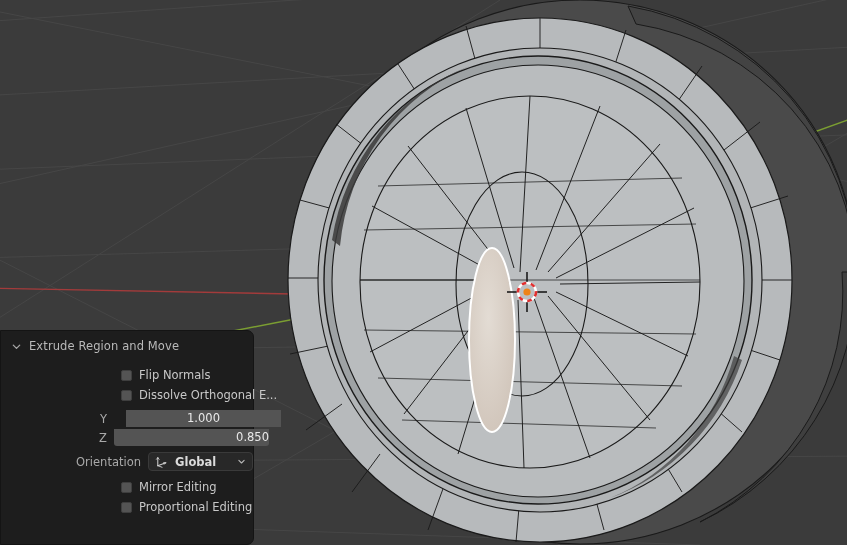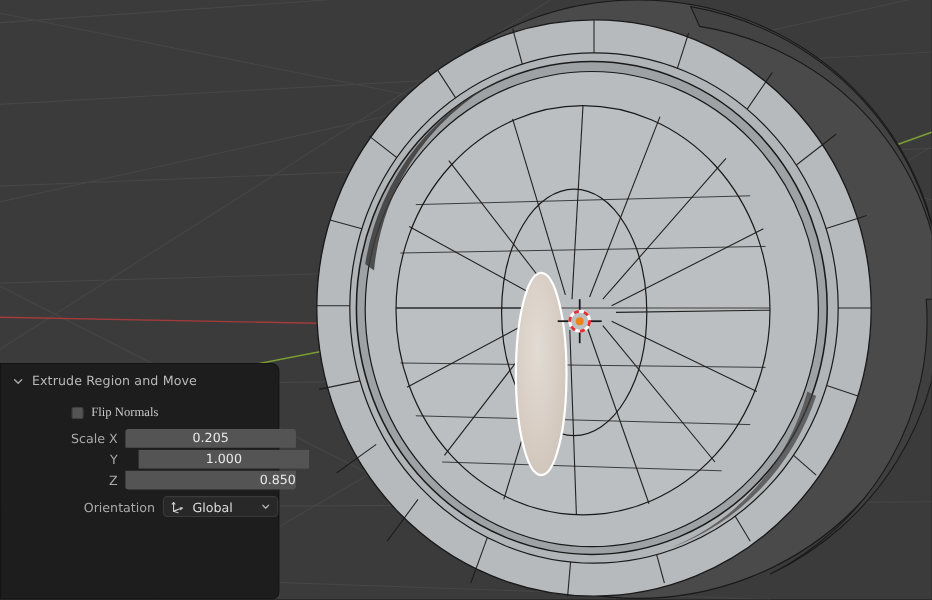--- a/index.html
+++ b/index.html
@@ -22,21 +22,21 @@
   }
   .panel-header{
     display:flex;align-items:center;gap:7px;
     height:26px;padding:0 10px;margin-top:2px;
     font-size:11.5px;color:#b9b9b9;user-select:none;
   }
   .chev{width:11px;height:11px;flex:0 0 auto;display:block;}
   .panel-title{letter-spacing:.1px;}
 
   .row{display:flex;align-items:center;height:20px;margin-bottom:0px;}
-  .row.cb{padding-left:64px;font-family:Liberation Serif, serif;}
+  .row.cb{padding-left:120px;}
   .cbox{
     width:11px;height:11px;border-radius:2px;background:#545454;
     border:1px solid #3f3f3f;box-sizing:border-box;flex:0 0 auto;
     margin-right:7px;
   }
   .cb-label{font-size:11.5px;color:#c8c8c8;white-space:nowrap;}
 
   .frow{display:flex;align-items:center;height:19px;}
   .flabel{
     width:113px;text-align:right;padding-right:7px;
@@ -51,21 +51,21 @@
   .fval.mid{border-radius:0;margin-left:12px;}
   .fval.bot{border-radius:0 0 3px 3px;text-align:right;}
 
   .drow{display:flex;align-items:center;height:23px;margin-top:3px;margin-left:34px;}
   .dropdown{
     position:relative;width:155px;height:19px;background:#282828;
     border:1px solid #3a3a3a;border-radius:4px;box-sizing:border-box;
     display:flex;align-items:center;padding:0 6px;gap:7px;
   }
   .axis-icon{width:13px;height:13px;flex:0 0 auto;}
-  .dd-text{font-size:11.5px;color:#dcdcdc;flex:1 1 auto;}
+  .dd-text{font-size:11.5px;color:#dcdcdc;flex:1 1 auto;font-weight:bold;}
   .dd-chev{width:9px;height:9px;flex:0 0 auto;opacity:.85;}
 
   .spacer4{height:4px;}
   .spacer6{height:6px;}
 </style>
 </head>
 <body>
 
 <div id="app">
 
@@ -204,27 +204,27 @@
       <span class="panel-title">Extrude Region and Move</span>
     </div>
 
     <div class="spacer6"></div>
 
     <div class="row cb">
       <span class="cbox"></span>
       <span class="cb-label">Flip Normals</span>
     </div>
 
+    <div class="row cb">
+      <span class="cbox"></span>
+      <span class="cb-label">Dissolve Orthogonal E...</span>
+    </div>
 
     <div class="spacer4"></div>
 
-    <div class="frow">
-      <span class="flabel">Scale X</span>
-      <span class="fval top">0.205</span>
-    </div>
     <div class="frow">
       <span class="flabel">Y</span>
       <span class="fval mid">1.000</span>
     </div>
     <div class="frow">
       <span class="flabel">Z</span>
       <span class="fval bot">0.850</span>
     </div>
 
     <div class="drow">
@@ -239,16 +239,24 @@
         </svg>
         <span class="dd-text">Global</span>
         <svg class="dd-chev" viewBox="0 0 12 12">
           <path d="M2.5 4.5 L6 8 L9.5 4.5" fill="none" stroke="#d0d0d0" stroke-width="1.5" stroke-linecap="round" stroke-linejoin="round"></path>
         </svg>
       </div>
     </div>
 
     <div class="spacer4"></div>
 
-
+    <div class="row cb">
+      <span class="cbox"></span>
+      <span class="cb-label">Mirror Editing</span>
+    </div>
+
+    <div class="row cb">
+      <span class="cbox"></span>
+      <span class="cb-label">Proportional Editing</span>
+    </div>
 
   </div>
 </div>
 
 </body></html>

